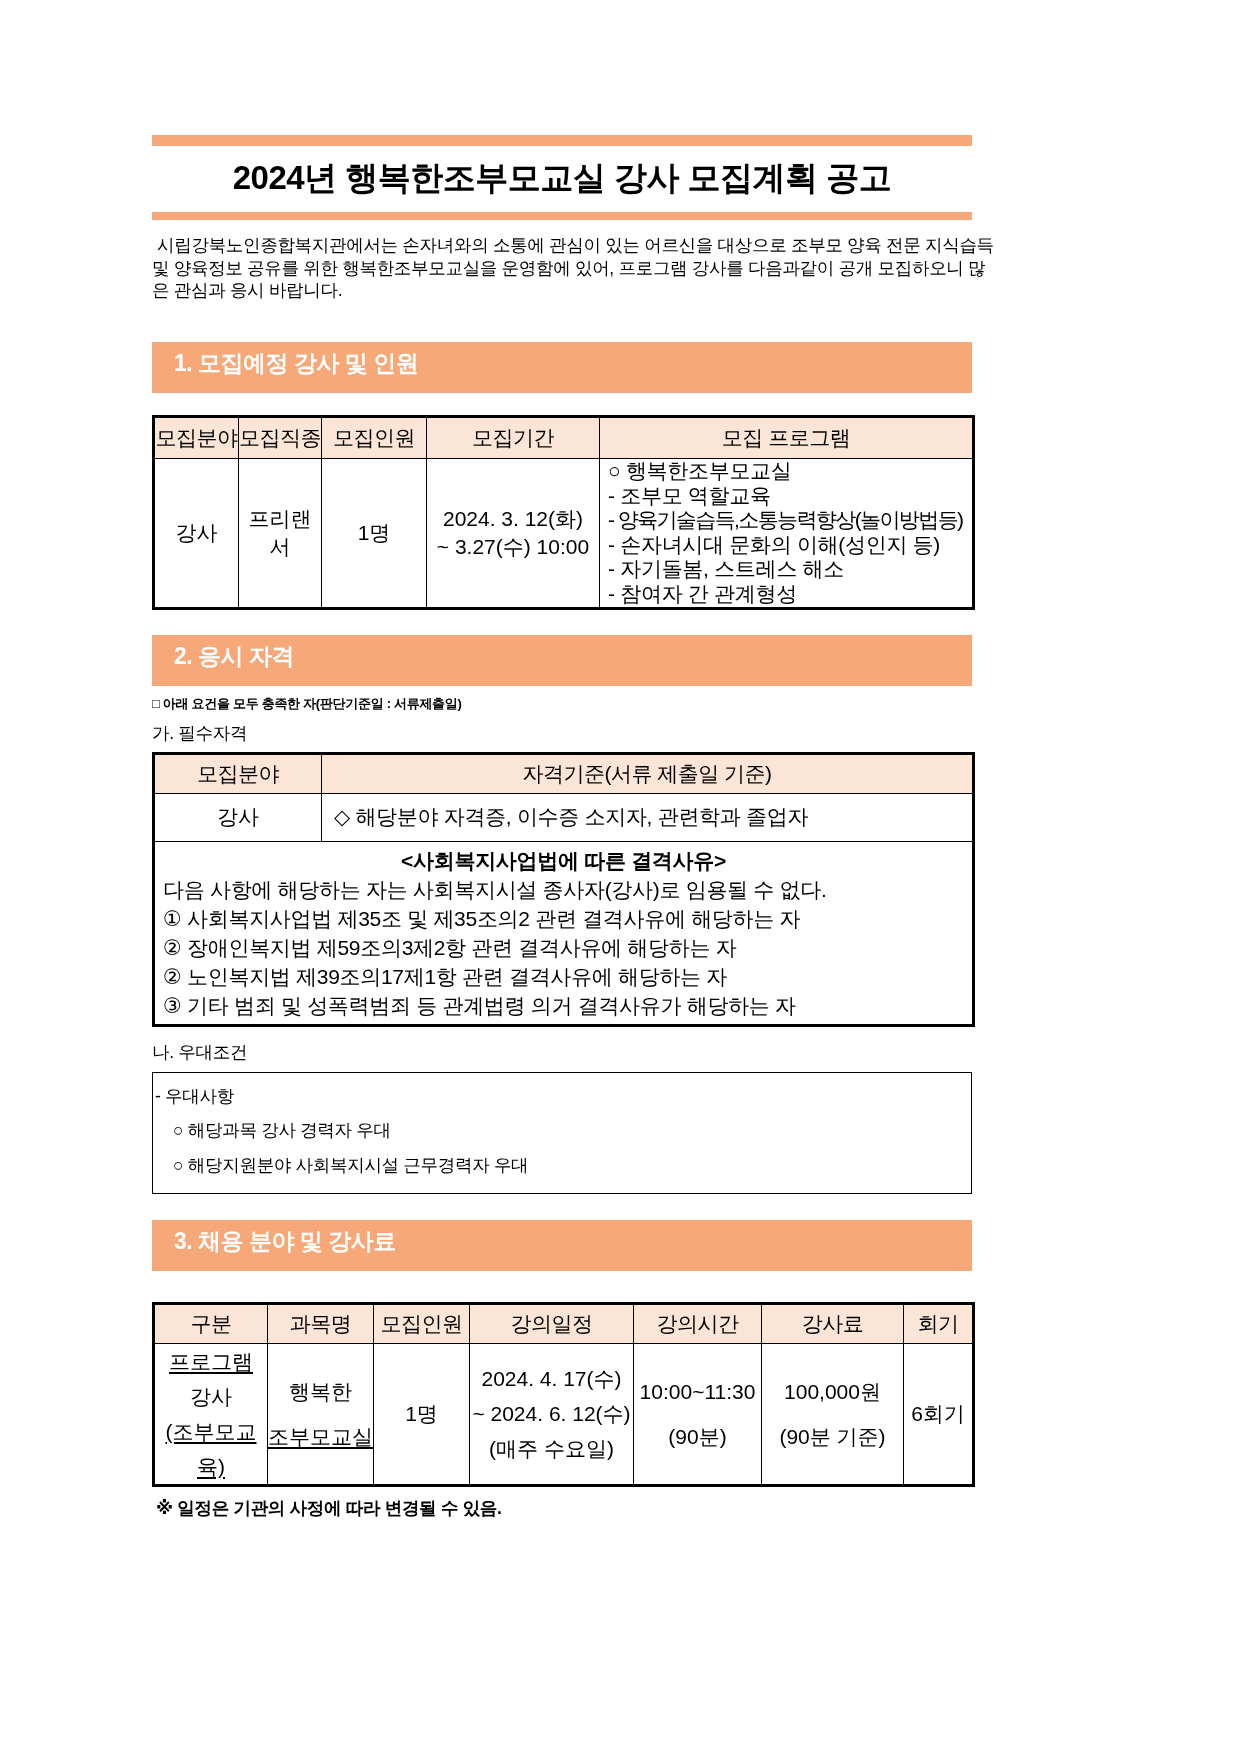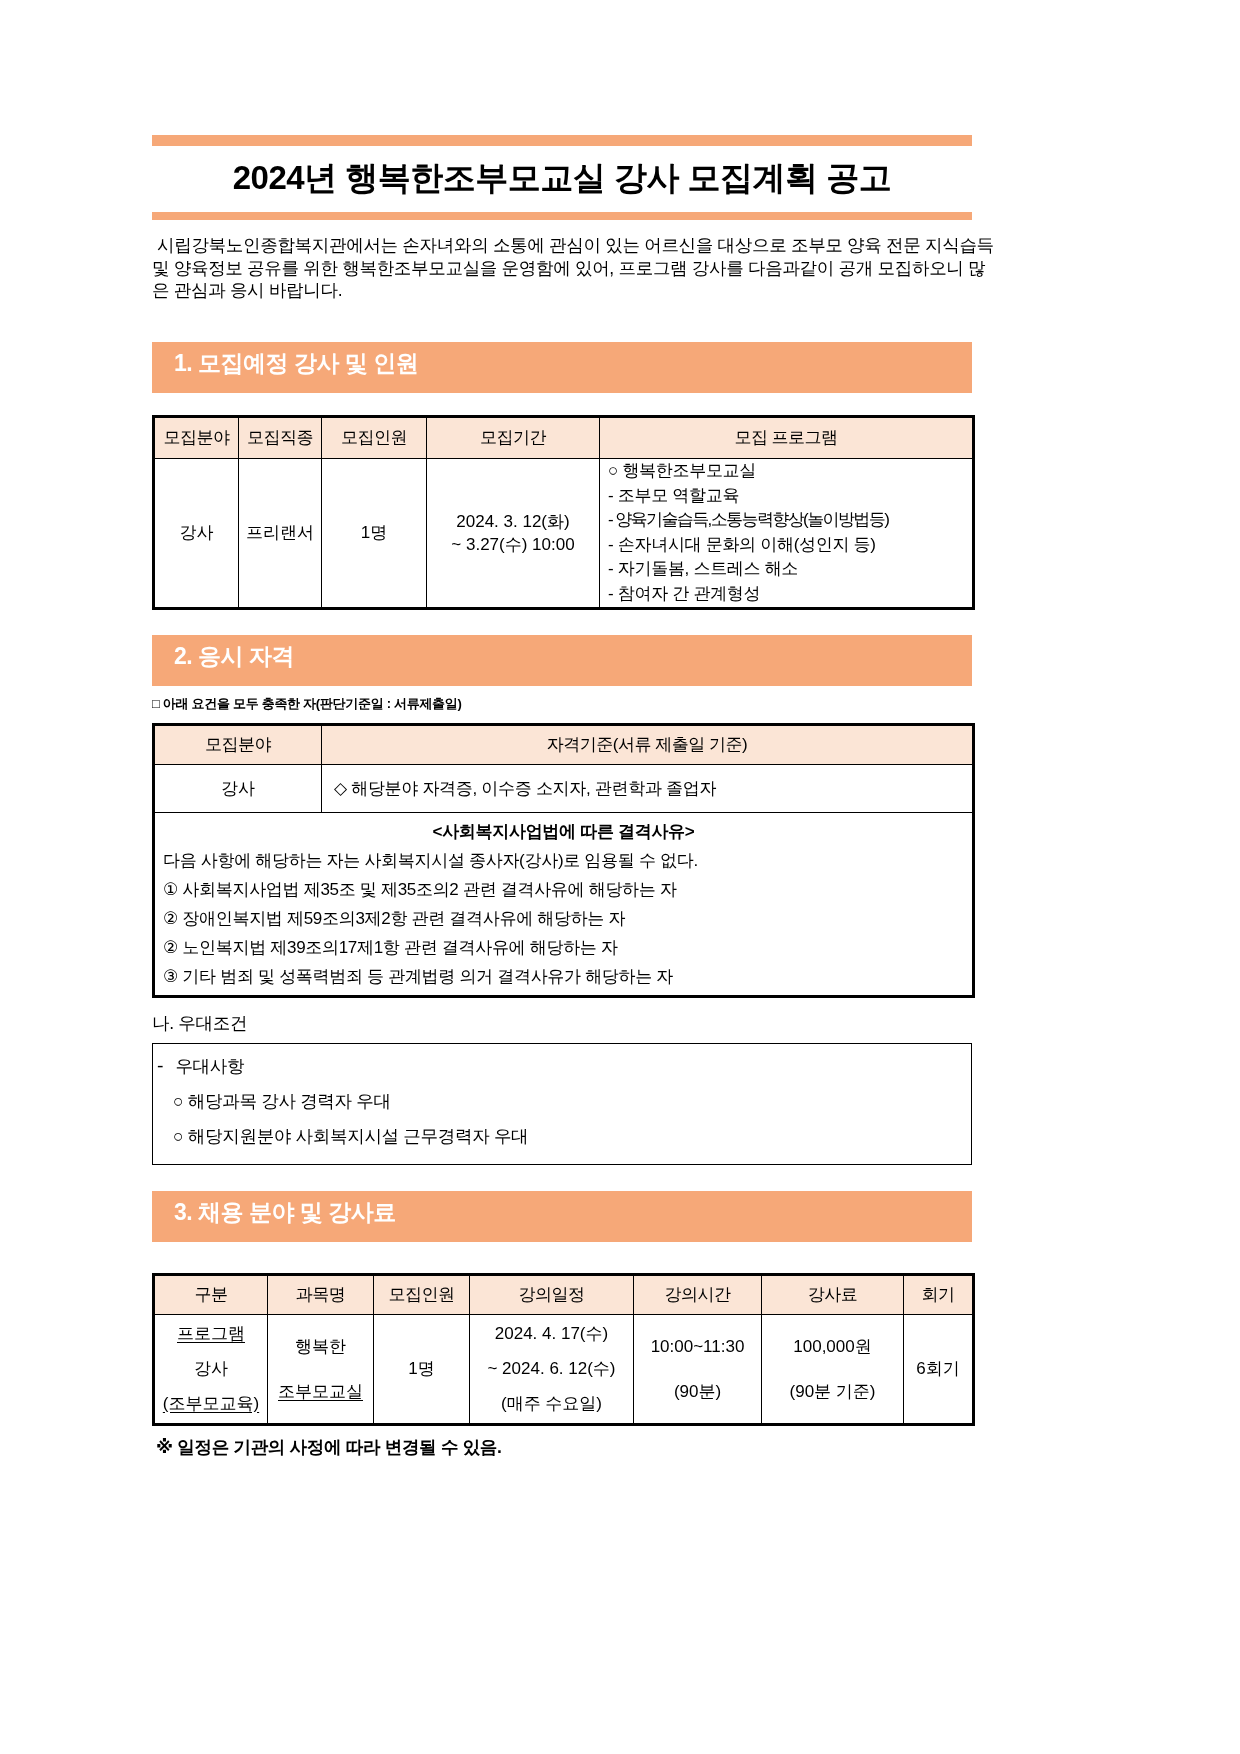--- a/index.html
+++ b/index.html
@@ -48,21 +48,21 @@
     font-size: 23px; height: 51px; line-height: 43px;
     padding-left: 22px; letter-spacing: -0.5px;
   }
   .sh1 { margin-top: 40px; }
   .sh2 { margin-top: 25px; }
   .sh3 { margin-top: 26px; }
 
   
   table { border-collapse: collapse; width: 820px; table-layout: fixed; }
   table { border: 3px solid #000; }
-  th, td { border: 1px solid #000; font-weight: 400; font-size: 17px; vertical-align: middle; }
+  th, td { border: 1px solid #000; font-weight: 400; font-size: 21px; vertical-align: middle; }
   th { background: #fbe5d6; text-align: center; letter-spacing: -0.5px; }
   td { text-align: center; }
 
   .t1 { margin-top: 22px; }
   .t1 th { height: 42px; }
   .t1 .body-row td { height: 150px; }
   .t1 .programs-cell { text-align: left; padding-left: 8px; }
   .t1 .prog-line { line-height: 24.5px; letter-spacing: -0.3px; }
   .t1 .prog-line:nth-child(3) { letter-spacing: -1.6px; }
 
@@ -74,21 +74,21 @@
   .t2 .qual-row td { height: 48px; }
   .t2 .criteria-cell { text-align: left; padding-left: 12px; letter-spacing: -0.3px; }
   .t2 .disq-cell { height: 178px; text-align: left; vertical-align: middle; padding: 4px 6px; }
   .t2 .disq-title { text-align: center; font-weight: 700; line-height: 29px; letter-spacing: -0.3px; }
   .t2 .disq-line { line-height: 29px; letter-spacing: -0.3px; padding-left: 2px; }
 
   .pref-box {
     margin-top: 7px; width: 820px; border: 1.5px solid #000;
     padding: 7px 0 10px 2px; font-size: 17.5px;
   }
-  .pref-title { line-height: 33px; letter-spacing: -0.3px; font-family: Liberation Mono, monospace; }
+  .pref-title { line-height: 33px; letter-spacing: -0.3px; }
   .pref-item { line-height: 35px; padding-left: 18px; letter-spacing: -0.3px; }
 
   .t3 { margin-top: 31px; }
   .t3 th { height: 40px; }
   .t3 .body-row td { height: 110px; }
   .t3 .line3 { line-height: 35px; }
   .t3 .line2 { line-height: 45px; }
   .u { text-decoration: underline; text-underline-offset: 3px; }
 
   .footnote { margin-top: 9px; font-size: 17.5px; line-height: 24px; letter-spacing: -0.3px; padding-left: 4px; font-weight: bold; }
@@ -141,20 +141,21 @@
         <div class="prog-line">- 자기돌봄, 스트레스 해소</div>
         <div class="prog-line">- 참여자 간 관계형성</div>
       </td>
     </tr>
   </tbody>
     </table>
 
   <div class="section-heading sh2">2. 응시 자격</div>
 
   <p class="note-bold">□ 아래 요건을 모두 충족한 자(판단기준일 : 서류제출일)</p>
+  <p class="sub-label">가. 필수자격</p>
 
   <table class="t2">
     <colgroup>
       <col style="width:168px">
         <col style="width:652px">
     </colgroup>
     <tbody>
         <tr>
       <th>모집분야</th>
       <th>자격기준(서류 제출일 기준)</th>

